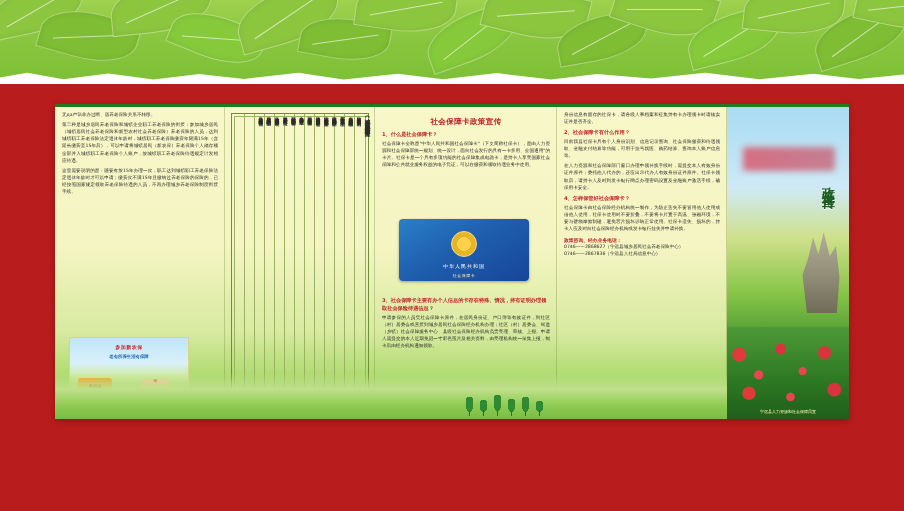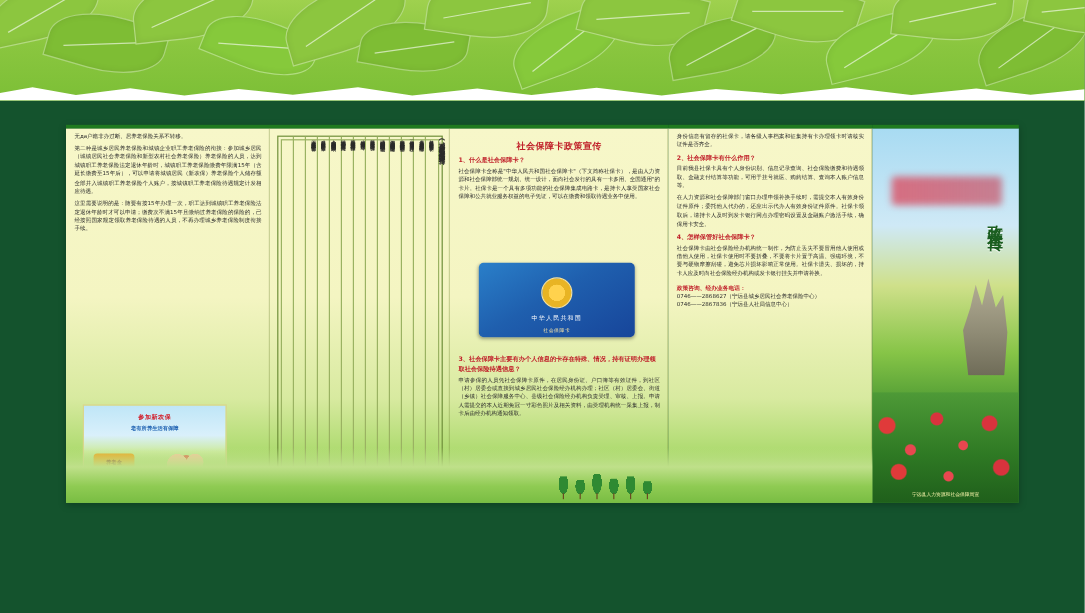--- a/index.html
+++ b/index.html
@@ -10,21 +10,21 @@
   body {
     width: 904px;
     height: 511px;
     overflow: hidden;
     font-family: "DejaVu Sans", "Liberation Sans", sans-serif;
   }
   .page {
     position: relative;
     width: 904px;
     height: 511px;
-    background: #14532d;
+    background: #b91c1c;
   }
 
   
   .leaf-band {
     position: absolute;
     left: 0; top: 0;
     width: 904px;
     height: 84px;
     background: linear-gradient(180deg, #9fd14e 0%, #8ac63f 45%, #7cbf36 100%);
     overflow: hidden;

